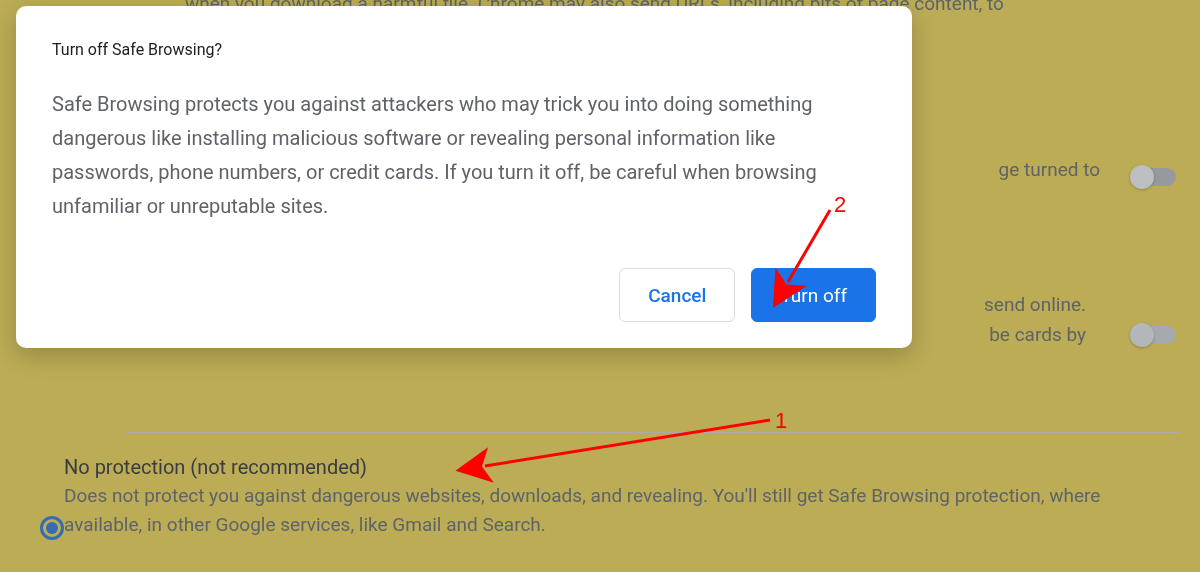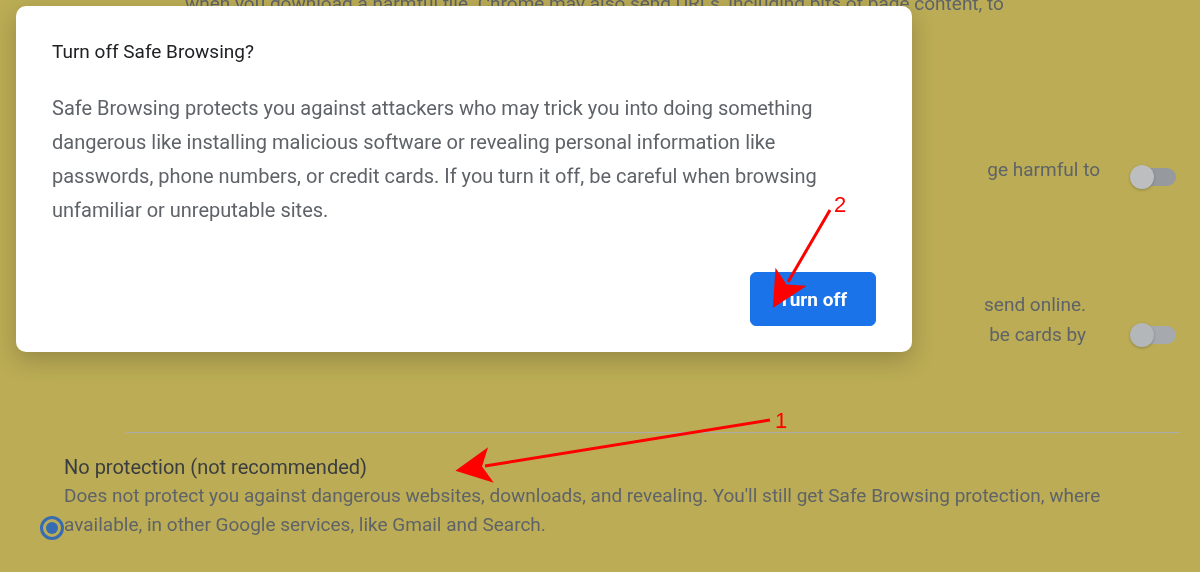--- a/index.html
+++ b/index.html
@@ -102,21 +102,21 @@
     .dialog {
       position:absolute;
       top: 6px; left: 16px;
       width: 896px;
       background:#fff;
       border-radius: 10px;
       box-shadow: 0 8px 24px rgba(0,0,0,.2);
       padding: 34px 36px 26px 36px;
     }
     .dialog-title {
-      font-size: 19px;
+      font-size: 16px;
       color:#202124;
       margin-bottom: 28px;
     }
     .dialog-body {
       font-size: 20px;
       color:#5f6368;
       line-height:1.7;
       margin-bottom: 45px;
     }
     .dialog-actions {
@@ -137,21 +137,21 @@
     }
     .btn-cancel {
       background:#fff;
       border:1px solid #dadce0;
       color:#1a73e8;
     }
     .btn-primary {
       background:#1a73e8;
       border:1px solid #1a73e8;
       color:#fff;
-      font-weight:700;
+      font-weight:400;
     }
     
     .annot-svg {
       position:absolute;
       top:0;left:0;
       width:1200px; height:572px;
       pointer-events:none;
     }
     .annot-label {
       position:absolute;
@@ -160,21 +160,21 @@
       font-family: Arial, sans-serif;
     }
   </style>
 </head>
 <body>
 
 <div class="background-page">
   <div class="bg-top-fragment">when you download a harmful file. Chrome may also send URLs, including bits of page content, to</div>
 
   <div class="bg-text-block1">
-    <span style="position:absolute; right:-10px; top:0;">ge harmful to</span>
+    <span style="position:absolute; right:-10px; top:0;">ge turned to</span>
   </div>
   <div class="toggle toggle1"></div>
 
   <div class="bg-text-block2">
     <div style="text-align:right; padding-right:4px;">
       <span>send online.</span><br>
       <span>be cards by</span>
     </div>
   </div>
   <div class="toggle toggle2"></div>
@@ -189,20 +189,21 @@
     </div>
   </div>
 </div>
 
 <div class="scrim"></div>
 
 <div class="dialog">
   <div class="dialog-title">Turn off Safe Browsing?</div>
   <div class="dialog-body">Safe Browsing protects you against attackers who may trick you into doing something dangerous like installing malicious software or revealing personal information like passwords, phone numbers, or credit cards. If you turn it off, be careful when browsing unfamiliar or unreputable sites.</div>
   <div class="dialog-actions">
+    <div class="btn btn-cancel">Cancel</div>
     <div class="btn btn-primary">Turn off</div>
   </div>
 </div>
 
 <svg class="annot-svg">
   <defs>
     <marker id="ah" markerWidth="12" markerHeight="12" refX="2" refY="6" orient="auto">
       <path d="M0,0 L12,6 L0,12 L3,6 Z" fill="#ff0000"></path>
     </marker>
   </defs>

